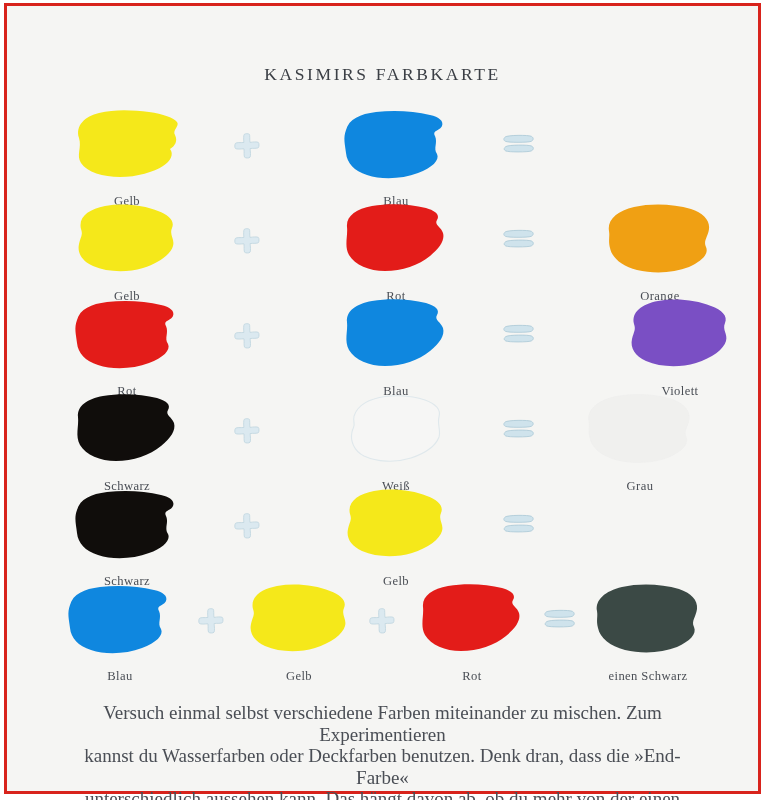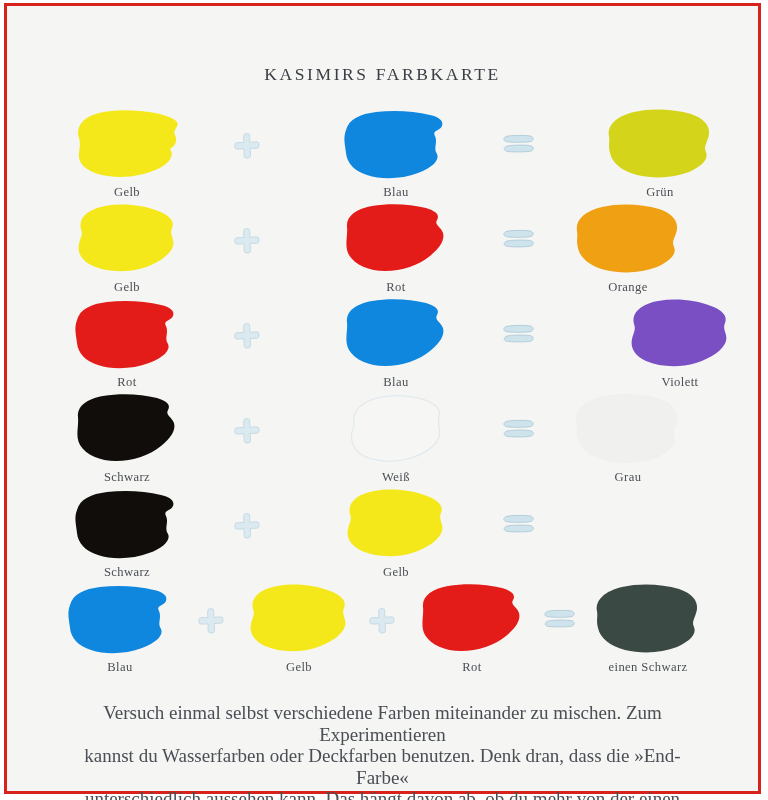--- a/index.html
+++ b/index.html
@@ -54,21 +54,21 @@
     height:72px;
     display:flex;
     align-items:center;
     justify-content:center;
   }
   .label{
     font-family:"Liberation Serif", serif;
     font-size:12.6px;
     color:#4a4e55;
     letter-spacing:0.4px;
-    margin-top:4px;
+    margin-top:13px;
     white-space:nowrap;
   }
 
   
   .op{
     position:absolute;
     top:22px;
     width:40px;
     text-align:center;
   }
@@ -106,86 +106,78 @@
             <div class="label">Gelb</div>
           </div>
           <div class="cell" style="left: 324px; width: 130px;">
             <div class="blobwrap">
               <svg width="112" height="74" viewBox="0 0 112 74" aria-hidden="true">
                 <path d="M6,22 C9,11 20,6 36,4 C54,2 74,3 90,7 C99,9 104,13 102,18 C100,23 92,22 95,28 C98,35 93,40 97,46 C100,52 92,60 78,65 C62,71 42,72 27,67 C14,63 7,55 6,45 C5,36 3,30 6,22 Z" fill="#0f87df" fill-opacity="1" stroke="none" stroke-width="0" stroke-linejoin="round"></path>
               </svg>
             </div>
             <div class="label">Blau</div>
           </div>
+          <div class="op" style="left: 220px;">
+            <svg width="30" height="30" viewBox="0 0 30 30" aria-hidden="true">
+              <path d="M12.4,3.2 C13.4,2.5 16.3,2.4 17.3,3.3 C18.1,4.1 17.5,8.6 18.0,11.4 C20.9,11.0 25.2,10.5 26.3,11.4 C27.3,12.3 27.2,15.6 26.4,16.6 C25.5,17.6 21.0,17.2 18.1,17.5 C18.4,20.4 18.9,25.0 18.0,26.2 C17.1,27.3 13.7,27.2 12.7,26.3 C11.7,25.4 12.3,20.8 12.0,17.8 C9.0,18.0 4.5,18.4 3.5,17.5 C2.5,16.6 2.6,13.3 3.5,12.3 C4.4,11.3 8.9,11.7 11.9,11.5 C11.6,8.6 11.4,4.0 12.4,3.2 Z" fill="#dbe9f0" stroke="#bed4de" stroke-width="0.8" stroke-linejoin="round"></path>
+            </svg>
+          </div>
+          <div class="op" style="left: 492px;">
+            <svg width="34" height="26" viewBox="0 0 34 26" aria-hidden="true">
+              <path d="M3.2,6.0 C5.5,4.0 26.5,3.8 29.5,5.4 C32.0,6.8 31.6,9.4 29.0,10.4 C25.8,11.6 6.0,11.7 3.4,10.3 C1.3,9.2 1.4,7.5 3.2,6.0 Z" fill="#cfe3ec" stroke="#aac8d6" stroke-width="0.8" stroke-linejoin="round"></path>
+              <path d="M3.6,15.7 C6.0,13.7 26.8,13.6 29.7,15.1 C32.1,16.4 31.7,19.0 29.1,20.0 C25.9,21.2 6.2,21.3 3.7,19.9 C1.6,18.8 1.8,17.2 3.6,15.7 Z" fill="#cfe3ec" stroke="#aac8d6" stroke-width="0.8" stroke-linejoin="round"></path>
+            </svg>
+          </div>
+        </div>
+        <div class="row">
+          <div class="cell" style="left: 55px; width: 130px;">
+            <div class="blobwrap">
+              <svg width="112" height="74" viewBox="0 0 112 74" aria-hidden="true">
+                <path d="M10,26 C7,14 18,6 34,3 C52,0 72,2 87,8 C98,12 104,18 101,25 C98,32 104,36 102,43 C100,51 88,60 72,65 C55,70 36,69 22,63 C11,58 6,50 8,41 C10,33 12,32 10,26 Z" fill="#f5e81a" fill-opacity="1" stroke="none" stroke-width="0" stroke-linejoin="round"></path>
+              </svg>
+            </div>
+            <div class="label">Gelb</div>
+          </div>
+          <div class="cell" style="left: 324px; width: 130px;">
+            <div class="blobwrap">
+              <svg width="112" height="74" viewBox="0 0 112 74" aria-hidden="true">
+                <path d="M7,24 C6,13 16,6 32,3 C50,0 70,1 86,5 C96,8 100,12 97,17 C94,22 101,24 103,30 C105,37 100,45 90,53 C79,62 62,68 45,68 C29,68 15,62 9,52 C4,43 8,33 7,24 Z" fill="#e31c19" fill-opacity="1" stroke="none" stroke-width="0" stroke-linejoin="round"></path>
+              </svg>
+            </div>
+            <div class="label">Rot</div>
+          </div>
           <div class="cell" style="left: 588px; width: 130px;">
             <div class="blobwrap">
               <svg width="112" height="74" viewBox="0 0 112 74" aria-hidden="true">
-                <path d="M5,28 C3,17 13,8 30,4 C48,0 70,1 87,6 C99,10 106,17 105,26 C104,34 99,38 102,44 C105,51 98,58 85,64 C70,70 50,71 33,67 C18,63 8,55 6,45 C4,37 6,34 5,28 Z" fill="#d4d41a" fill-opacity="1" stroke="none" stroke-width="0" stroke-linejoin="round"></path>
-              </svg>
-            </div>
-            <div class="label">Grün</div>
-          </div>
-          <div class="op" style="left: 220px;">
-            <svg width="30" height="30" viewBox="0 0 30 30" aria-hidden="true">
-              <path d="M12.4,3.2 C13.4,2.5 16.3,2.4 17.3,3.3 C18.1,4.1 17.5,8.6 18.0,11.4 C20.9,11.0 25.2,10.5 26.3,11.4 C27.3,12.3 27.2,15.6 26.4,16.6 C25.5,17.6 21.0,17.2 18.1,17.5 C18.4,20.4 18.9,25.0 18.0,26.2 C17.1,27.3 13.7,27.2 12.7,26.3 C11.7,25.4 12.3,20.8 12.0,17.8 C9.0,18.0 4.5,18.4 3.5,17.5 C2.5,16.6 2.6,13.3 3.5,12.3 C4.4,11.3 8.9,11.7 11.9,11.5 C11.6,8.6 11.4,4.0 12.4,3.2 Z" fill="#dbe9f0" stroke="#bed4de" stroke-width="0.8" stroke-linejoin="round"></path>
-            </svg>
-          </div>
-          <div class="op" style="left: 492px;">
-            <svg width="34" height="26" viewBox="0 0 34 26" aria-hidden="true">
-              <path d="M3.2,6.0 C5.5,4.0 26.5,3.8 29.5,5.4 C32.0,6.8 31.6,9.4 29.0,10.4 C25.8,11.6 6.0,11.7 3.4,10.3 C1.3,9.2 1.4,7.5 3.2,6.0 Z" fill="#cfe3ec" stroke="#aac8d6" stroke-width="0.8" stroke-linejoin="round"></path>
-              <path d="M3.6,15.7 C6.0,13.7 26.8,13.6 29.7,15.1 C32.1,16.4 31.7,19.0 29.1,20.0 C25.9,21.2 6.2,21.3 3.7,19.9 C1.6,18.8 1.8,17.2 3.6,15.7 Z" fill="#cfe3ec" stroke="#aac8d6" stroke-width="0.8" stroke-linejoin="round"></path>
-            </svg>
-          </div>
-        </div>
-        <div class="row">
-          <div class="cell" style="left: 55px; width: 130px;">
-            <div class="blobwrap">
-              <svg width="112" height="74" viewBox="0 0 112 74" aria-hidden="true">
-                <path d="M10,26 C7,14 18,6 34,3 C52,0 72,2 87,8 C98,12 104,18 101,25 C98,32 104,36 102,43 C100,51 88,60 72,65 C55,70 36,69 22,63 C11,58 6,50 8,41 C10,33 12,32 10,26 Z" fill="#f5e81a" fill-opacity="1" stroke="none" stroke-width="0" stroke-linejoin="round"></path>
-              </svg>
-            </div>
-            <div class="label">Gelb</div>
-          </div>
-          <div class="cell" style="left: 324px; width: 130px;">
-            <div class="blobwrap">
-              <svg width="112" height="74" viewBox="0 0 112 74" aria-hidden="true">
-                <path d="M7,24 C6,13 16,6 32,3 C50,0 70,1 86,5 C96,8 100,12 97,17 C94,22 101,24 103,30 C105,37 100,45 90,53 C79,62 62,68 45,68 C29,68 15,62 9,52 C4,43 8,33 7,24 Z" fill="#e31c19" fill-opacity="1" stroke="none" stroke-width="0" stroke-linejoin="round"></path>
+                <path d="M5,28 C3,17 13,8 30,4 C48,0 70,1 87,6 C99,10 106,17 105,26 C104,34 99,38 102,44 C105,51 98,58 85,64 C70,70 50,71 33,67 C18,63 8,55 6,45 C4,37 6,34 5,28 Z" fill="#f0a013" fill-opacity="1" stroke="none" stroke-width="0" stroke-linejoin="round"></path>
+              </svg>
+            </div>
+            <div class="label">Orange</div>
+          </div>
+          <div class="op" style="left: 220px;">
+            <svg width="30" height="30" viewBox="0 0 30 30" aria-hidden="true">
+              <path d="M12.4,3.2 C13.4,2.5 16.3,2.4 17.3,3.3 C18.1,4.1 17.5,8.6 18.0,11.4 C20.9,11.0 25.2,10.5 26.3,11.4 C27.3,12.3 27.2,15.6 26.4,16.6 C25.5,17.6 21.0,17.2 18.1,17.5 C18.4,20.4 18.9,25.0 18.0,26.2 C17.1,27.3 13.7,27.2 12.7,26.3 C11.7,25.4 12.3,20.8 12.0,17.8 C9.0,18.0 4.5,18.4 3.5,17.5 C2.5,16.6 2.6,13.3 3.5,12.3 C4.4,11.3 8.9,11.7 11.9,11.5 C11.6,8.6 11.4,4.0 12.4,3.2 Z" fill="#dbe9f0" stroke="#bed4de" stroke-width="0.8" stroke-linejoin="round"></path>
+            </svg>
+          </div>
+          <div class="op" style="left: 492px;">
+            <svg width="34" height="26" viewBox="0 0 34 26" aria-hidden="true">
+              <path d="M3.2,6.0 C5.5,4.0 26.5,3.8 29.5,5.4 C32.0,6.8 31.6,9.4 29.0,10.4 C25.8,11.6 6.0,11.7 3.4,10.3 C1.3,9.2 1.4,7.5 3.2,6.0 Z" fill="#cfe3ec" stroke="#aac8d6" stroke-width="0.8" stroke-linejoin="round"></path>
+              <path d="M3.6,15.7 C6.0,13.7 26.8,13.6 29.7,15.1 C32.1,16.4 31.7,19.0 29.1,20.0 C25.9,21.2 6.2,21.3 3.7,19.9 C1.6,18.8 1.8,17.2 3.6,15.7 Z" fill="#cfe3ec" stroke="#aac8d6" stroke-width="0.8" stroke-linejoin="round"></path>
+            </svg>
+          </div>
+        </div>
+        <div class="row">
+          <div class="cell" style="left: 55px; width: 130px;">
+            <div class="blobwrap">
+              <svg width="112" height="74" viewBox="0 0 112 74" aria-hidden="true">
+                <path d="M6,22 C9,11 20,6 36,4 C54,2 74,3 90,7 C99,9 104,13 102,18 C100,23 92,22 95,28 C98,35 93,40 97,46 C100,52 92,60 78,65 C62,71 42,72 27,67 C14,63 7,55 6,45 C5,36 3,30 6,22 Z" fill="#e31c19" fill-opacity="1" stroke="none" stroke-width="0" stroke-linejoin="round"></path>
               </svg>
             </div>
             <div class="label">Rot</div>
           </div>
-          <div class="cell" style="left: 556px; width: 130px;">
-            <div class="blobwrap">
-              <svg width="112" height="74" viewBox="0 0 112 74" aria-hidden="true">
-                <path d="M5,28 C3,17 13,8 30,4 C48,0 70,1 87,6 C99,10 106,17 105,26 C104,34 99,38 102,44 C105,51 98,58 85,64 C70,70 50,71 33,67 C18,63 8,55 6,45 C4,37 6,34 5,28 Z" fill="#f0a013" fill-opacity="1" stroke="none" stroke-width="0" stroke-linejoin="round"></path>
-              </svg>
-            </div>
-            <div class="label">Orange</div>
-          </div>
-          <div class="op" style="left: 220px;">
-            <svg width="30" height="30" viewBox="0 0 30 30" aria-hidden="true">
-              <path d="M12.4,3.2 C13.4,2.5 16.3,2.4 17.3,3.3 C18.1,4.1 17.5,8.6 18.0,11.4 C20.9,11.0 25.2,10.5 26.3,11.4 C27.3,12.3 27.2,15.6 26.4,16.6 C25.5,17.6 21.0,17.2 18.1,17.5 C18.4,20.4 18.9,25.0 18.0,26.2 C17.1,27.3 13.7,27.2 12.7,26.3 C11.7,25.4 12.3,20.8 12.0,17.8 C9.0,18.0 4.5,18.4 3.5,17.5 C2.5,16.6 2.6,13.3 3.5,12.3 C4.4,11.3 8.9,11.7 11.9,11.5 C11.6,8.6 11.4,4.0 12.4,3.2 Z" fill="#dbe9f0" stroke="#bed4de" stroke-width="0.8" stroke-linejoin="round"></path>
-            </svg>
-          </div>
-          <div class="op" style="left: 492px;">
-            <svg width="34" height="26" viewBox="0 0 34 26" aria-hidden="true">
-              <path d="M3.2,6.0 C5.5,4.0 26.5,3.8 29.5,5.4 C32.0,6.8 31.6,9.4 29.0,10.4 C25.8,11.6 6.0,11.7 3.4,10.3 C1.3,9.2 1.4,7.5 3.2,6.0 Z" fill="#cfe3ec" stroke="#aac8d6" stroke-width="0.8" stroke-linejoin="round"></path>
-              <path d="M3.6,15.7 C6.0,13.7 26.8,13.6 29.7,15.1 C32.1,16.4 31.7,19.0 29.1,20.0 C25.9,21.2 6.2,21.3 3.7,19.9 C1.6,18.8 1.8,17.2 3.6,15.7 Z" fill="#cfe3ec" stroke="#aac8d6" stroke-width="0.8" stroke-linejoin="round"></path>
-            </svg>
-          </div>
-        </div>
-        <div class="row">
-          <div class="cell" style="left: 55px; width: 130px;">
-            <div class="blobwrap">
-              <svg width="112" height="74" viewBox="0 0 112 74" aria-hidden="true">
-                <path d="M6,22 C9,11 20,6 36,4 C54,2 74,3 90,7 C99,9 104,13 102,18 C100,23 92,22 95,28 C98,35 93,40 97,46 C100,52 92,60 78,65 C62,71 42,72 27,67 C14,63 7,55 6,45 C5,36 3,30 6,22 Z" fill="#e31c19" fill-opacity="1" stroke="none" stroke-width="0" stroke-linejoin="round"></path>
-              </svg>
-            </div>
-            <div class="label">Rot</div>
-          </div>
           <div class="cell" style="left: 324px; width: 130px;">
             <div class="blobwrap">
               <svg width="112" height="74" viewBox="0 0 112 74" aria-hidden="true">
                 <path d="M7,24 C6,13 16,6 32,3 C50,0 70,1 86,5 C96,8 100,12 97,17 C94,22 101,24 103,30 C105,37 100,45 90,53 C79,62 62,68 45,68 C29,68 15,62 9,52 C4,43 8,33 7,24 Z" fill="#0f87df" fill-opacity="1" stroke="none" stroke-width="0" stroke-linejoin="round"></path>
               </svg>
             </div>
             <div class="label">Blau</div>
           </div>
           <div class="cell" style="left: 608px; width: 130px;">
             <div class="blobwrap">
@@ -217,21 +209,21 @@
             <div class="label">Schwarz</div>
           </div>
           <div class="cell" style="left: 324px; width: 130px;">
             <div class="blobwrap">
               <svg width="112" height="74" viewBox="0 0 112 74" aria-hidden="true">
                 <path d="M14,30 C12,20 20,10 34,6 C50,1 70,2 85,7 C96,11 101,17 99,24 C97,31 101,37 99,44 C96,52 86,60 71,65 C55,70 37,69 24,63 C14,58 10,48 12,39 C13,34 15,34 14,30 Z" fill="#fdfdfc" fill-opacity="0.25" stroke="#dfe8ec" stroke-width="1.1" stroke-linejoin="round"></path>
               </svg>
             </div>
             <div class="label">Weiß</div>
           </div>
-          <div class="cell" style="left: 556px; width: 130px;">
+          <div class="cell" style="left: 568px; width: 130px;">
             <div class="blobwrap">
               <svg width="112" height="74" viewBox="0 0 112 74" aria-hidden="true">
                 <path d="M5,28 C3,17 13,8 30,4 C48,0 70,1 87,6 C99,10 106,17 105,26 C104,34 99,38 102,44 C105,51 98,58 85,64 C70,70 50,71 33,67 C18,63 8,55 6,45 C4,37 6,34 5,28 Z" fill="#f0f0ee" fill-opacity="1" stroke="#efefed" stroke-width="0.8" stroke-linejoin="round"></path>
               </svg>
             </div>
             <div class="label">Grau</div>
           </div>
           <div class="op" style="left: 220px;">
             <svg width="30" height="30" viewBox="0 0 30 30" aria-hidden="true">
               <path d="M12.4,3.2 C13.4,2.5 16.3,2.4 17.3,3.3 C18.1,4.1 17.5,8.6 18.0,11.4 C20.9,11.0 25.2,10.5 26.3,11.4 C27.3,12.3 27.2,15.6 26.4,16.6 C25.5,17.6 21.0,17.2 18.1,17.5 C18.4,20.4 18.9,25.0 18.0,26.2 C17.1,27.3 13.7,27.2 12.7,26.3 C11.7,25.4 12.3,20.8 12.0,17.8 C9.0,18.0 4.5,18.4 3.5,17.5 C2.5,16.6 2.6,13.3 3.5,12.3 C4.4,11.3 8.9,11.7 11.9,11.5 C11.6,8.6 11.4,4.0 12.4,3.2 Z" fill="#dbe9f0" stroke="#bed4de" stroke-width="0.8" stroke-linejoin="round"></path>

